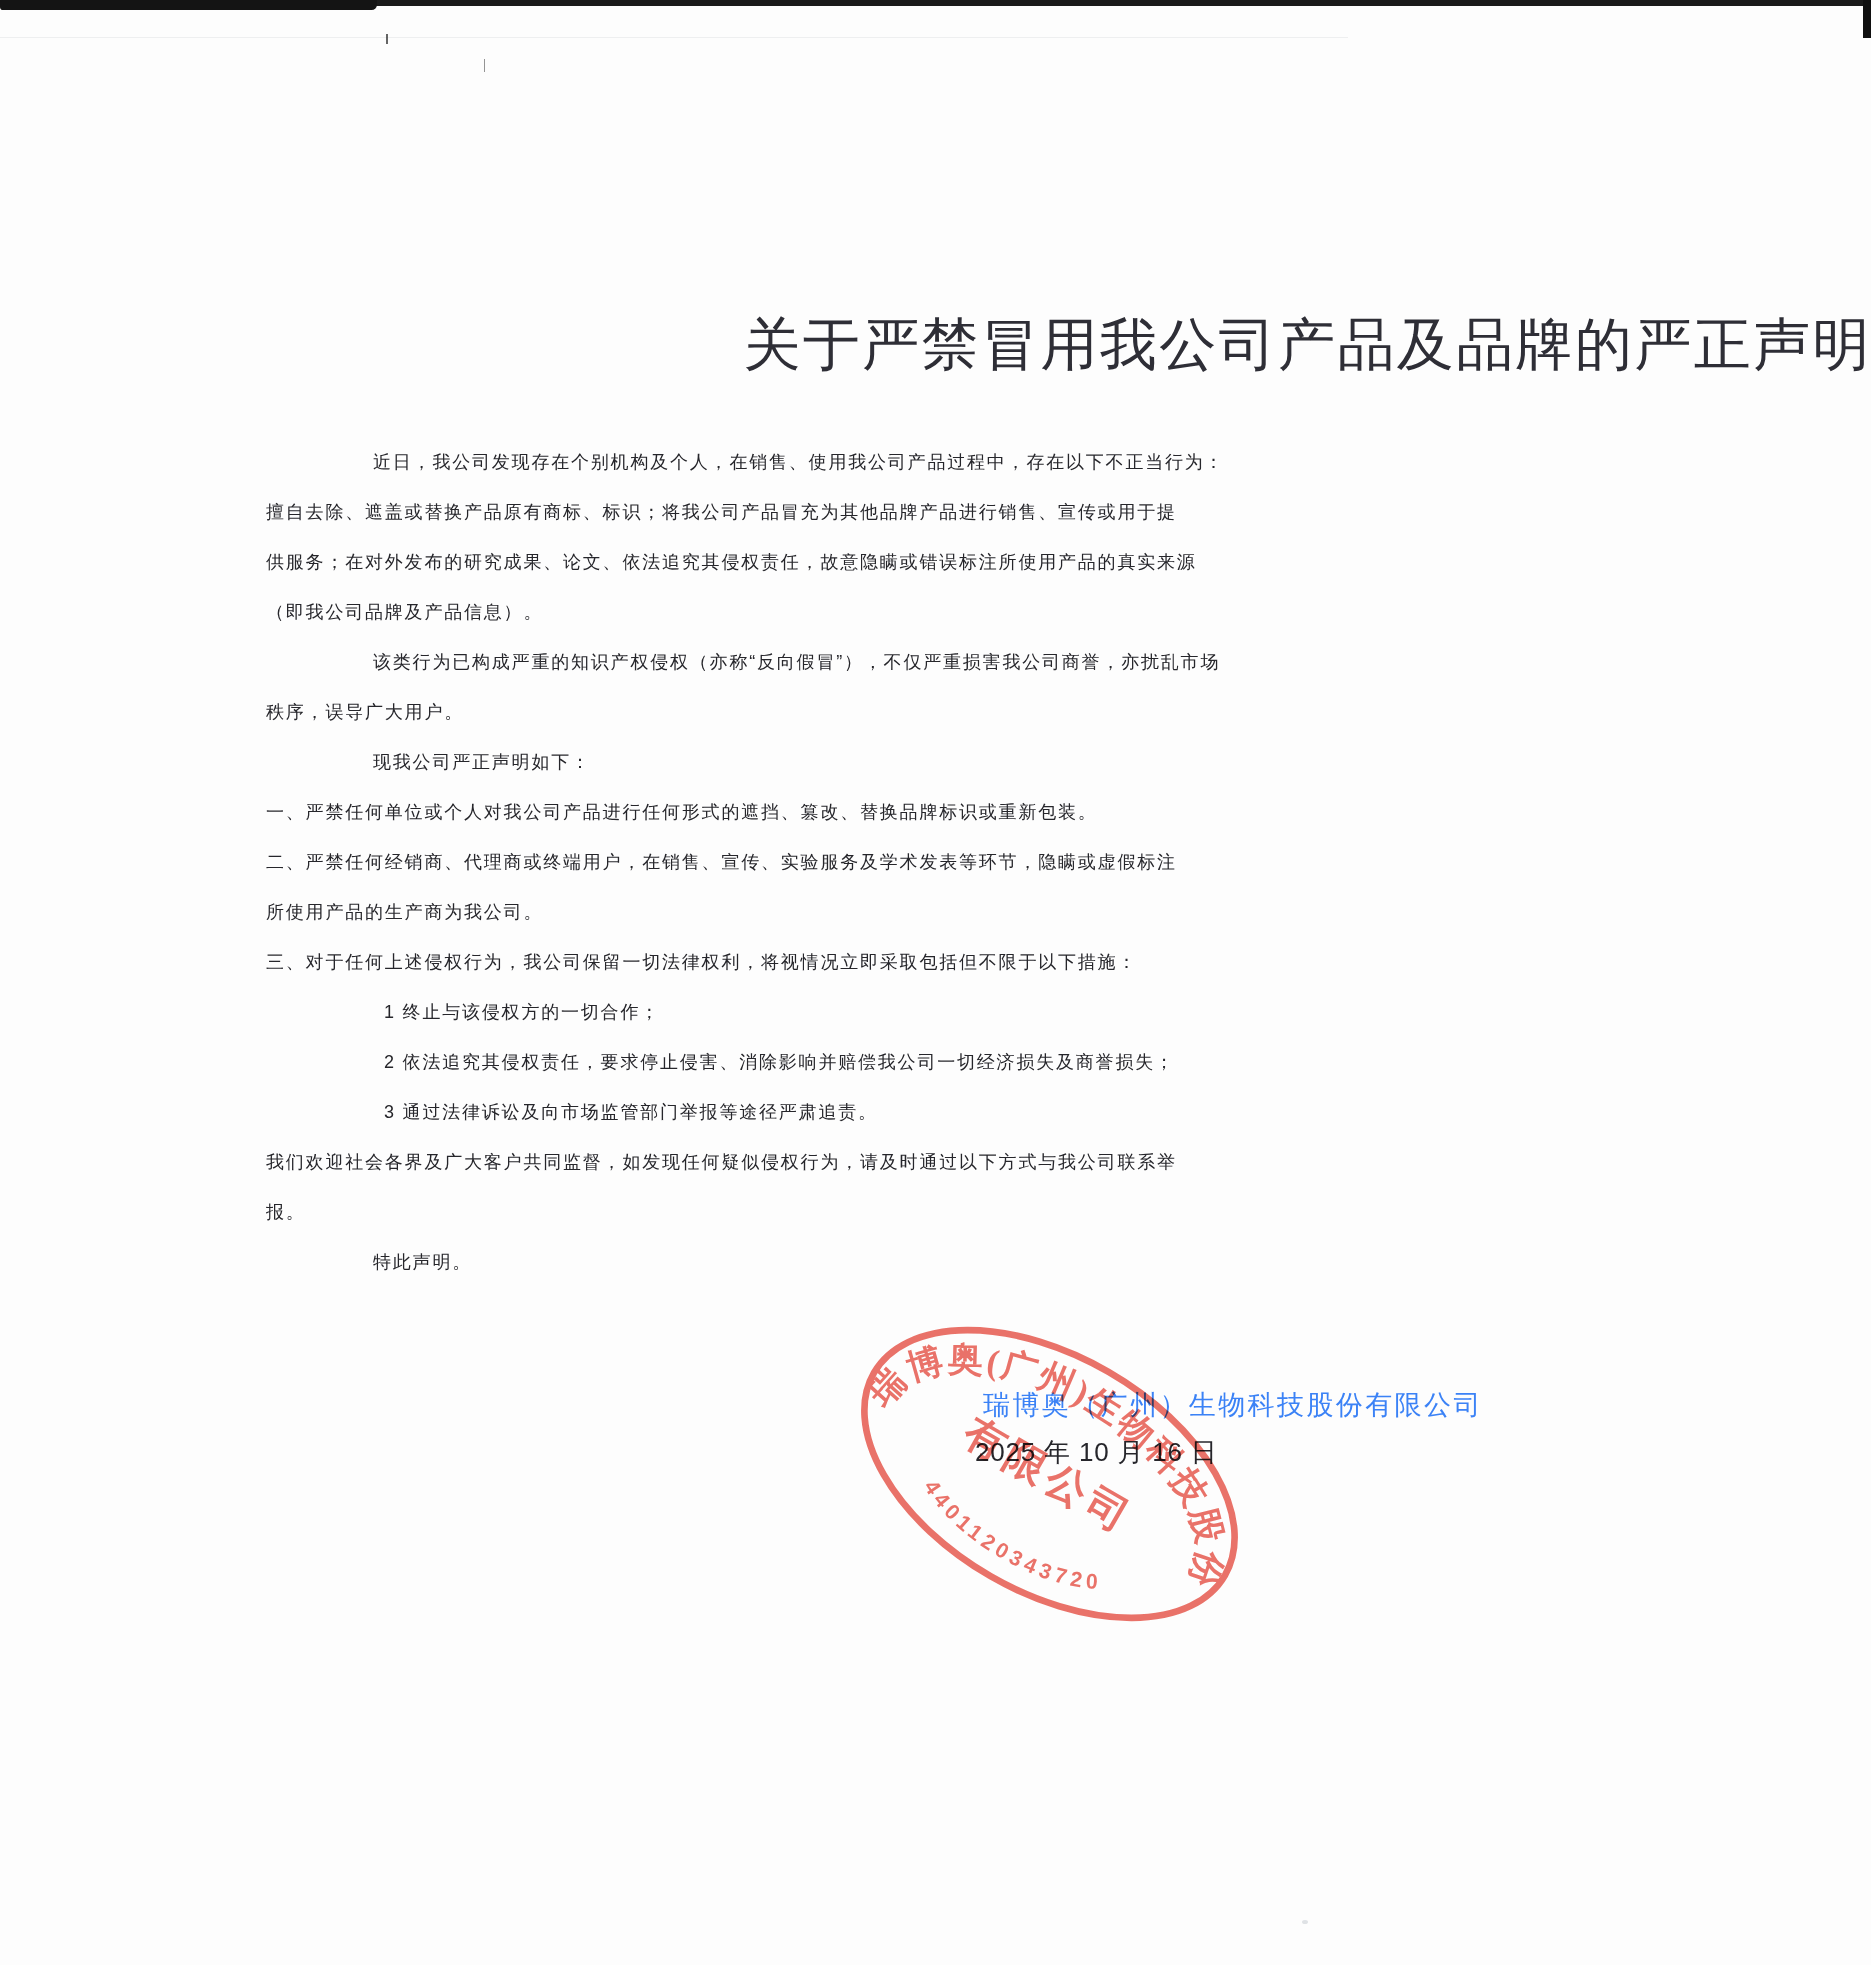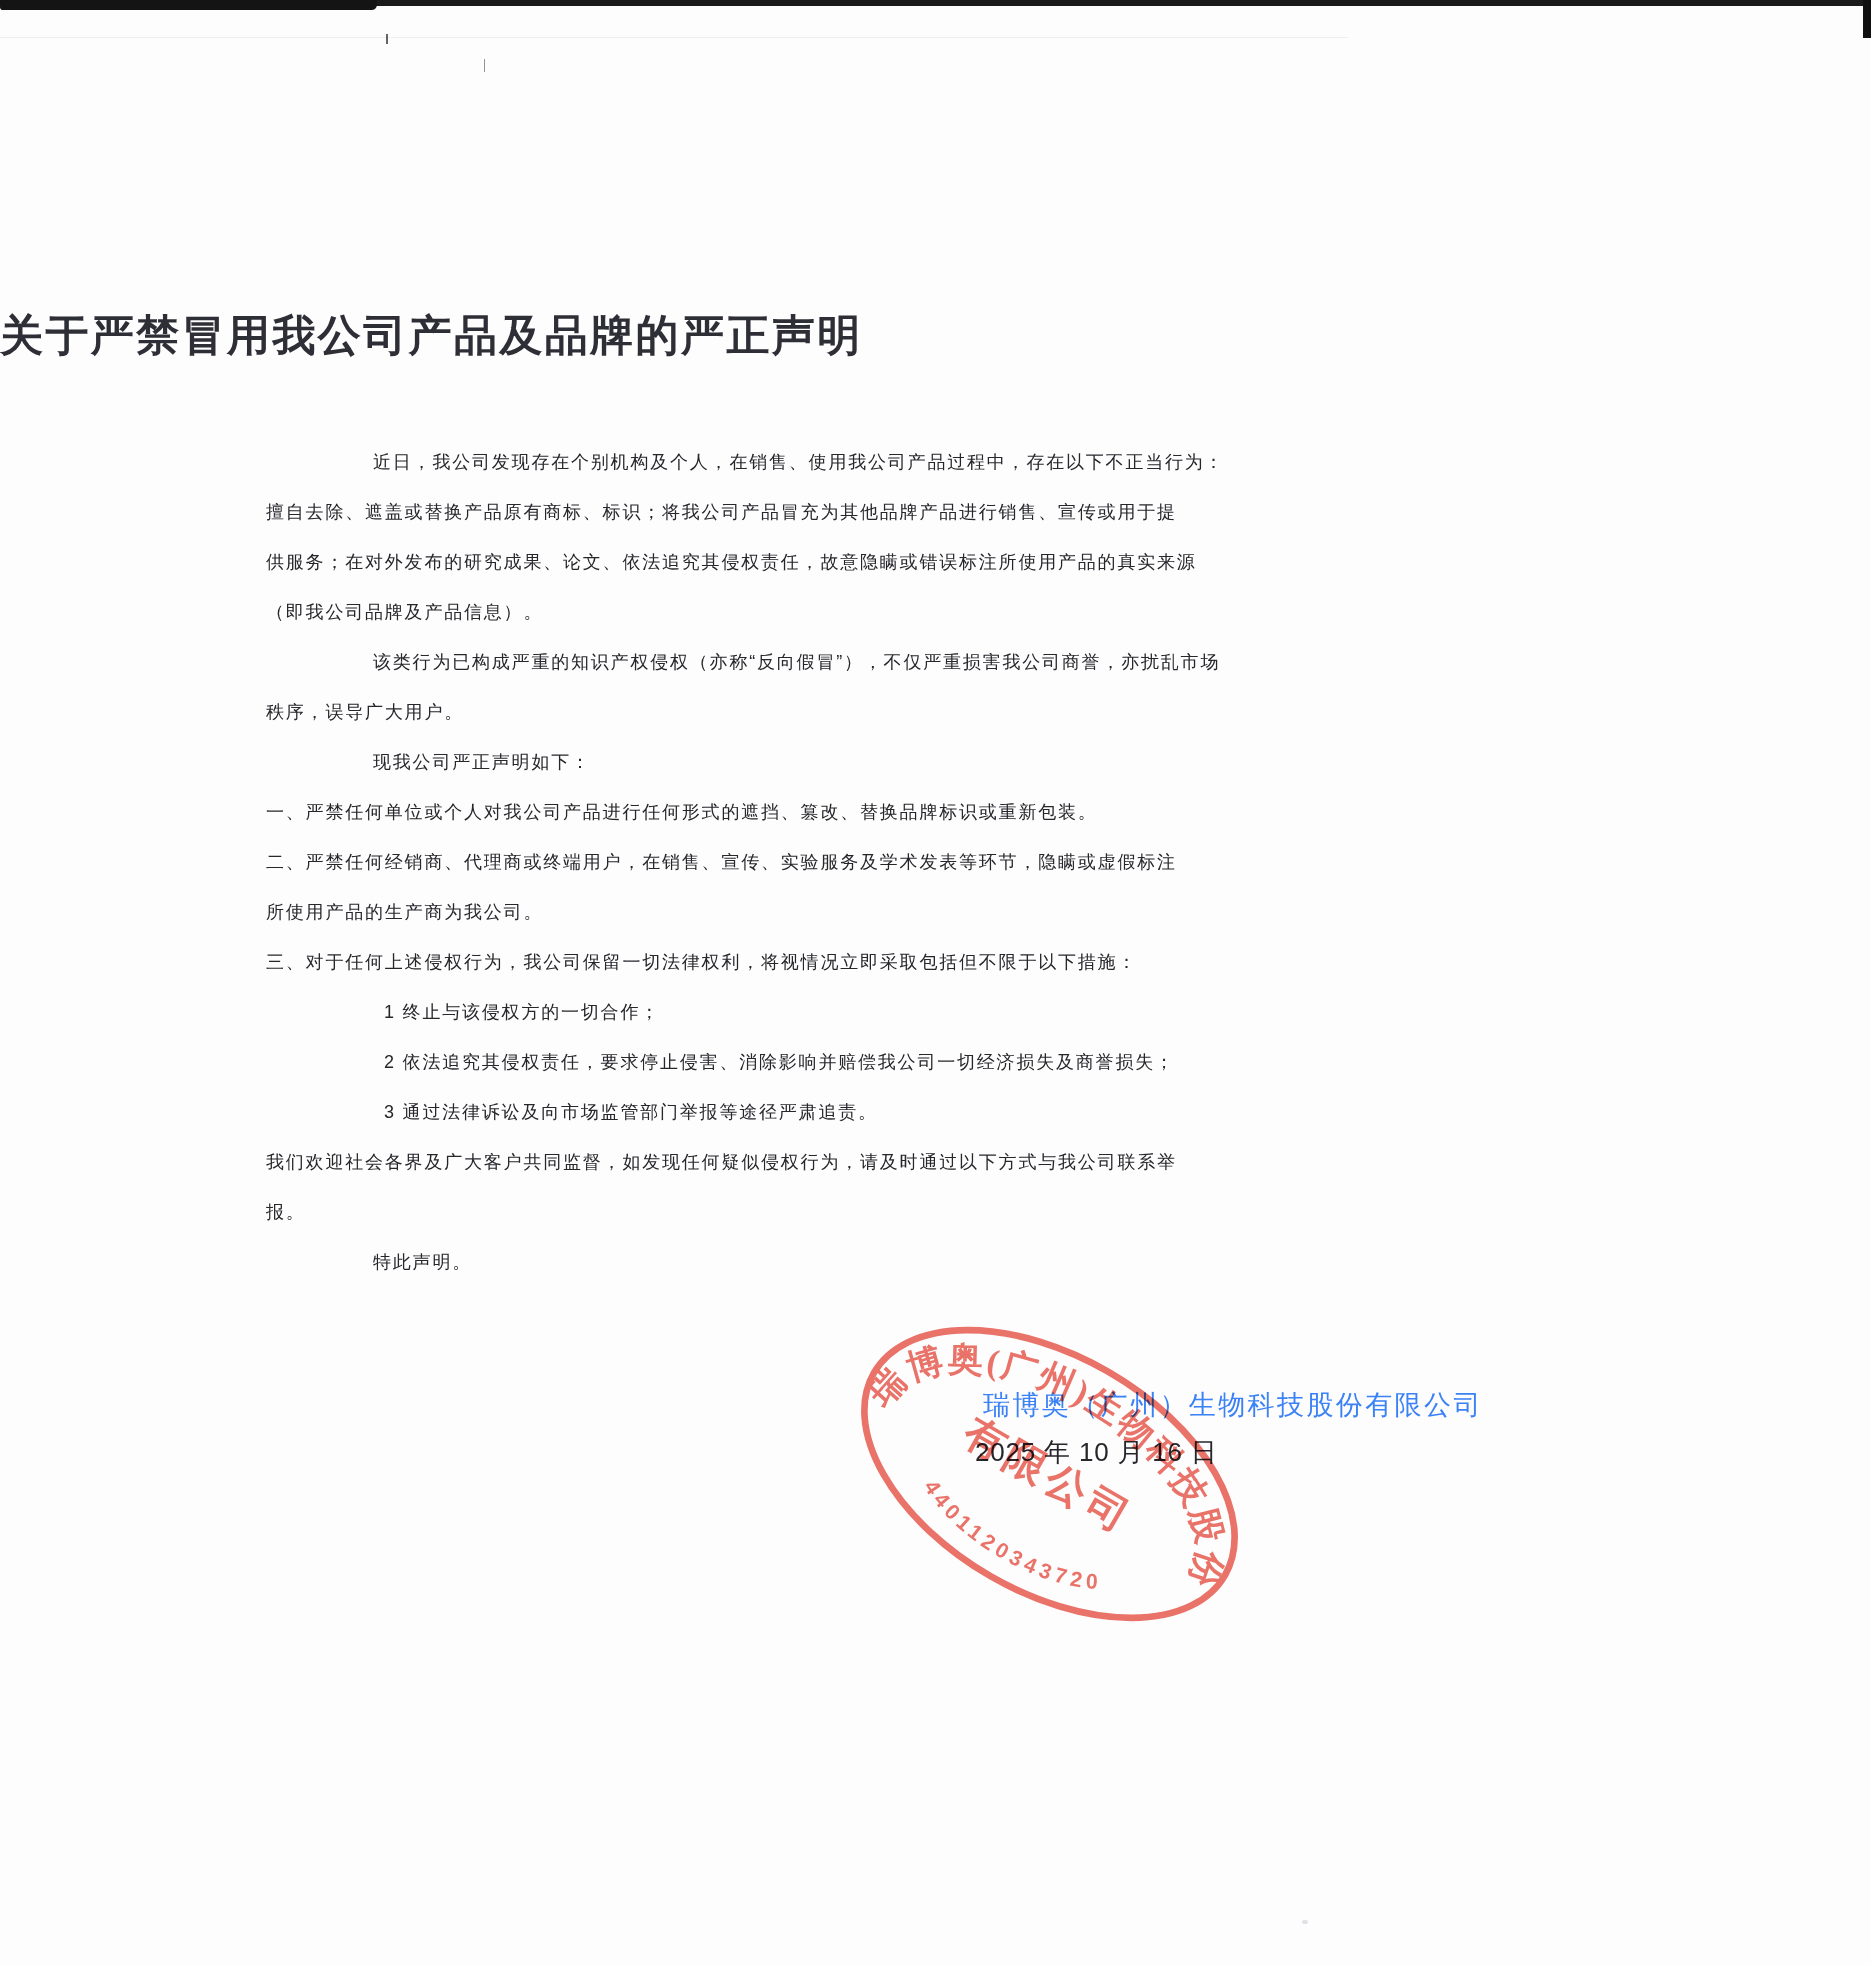--- a/index.html
+++ b/index.html
@@ -18,23 +18,23 @@
   .edge-right    { position:absolute; right:0; top:0; width:8.6px; height:38px; background:#101010; }
   .scan-line     { position:absolute; left:0; top:37px; width:72%; height:0.8px; background:rgba(70,80,95,0.08); }
   .tick-1 { position:absolute; left:386px;  top:34px;  width:1.6px; height:10.2px; background:rgba(20,20,20,0.65); }
   .tick-2 { position:absolute; left:484px; top:59px; width:1.2px; height:12.6px; background:rgba(20,20,20,0.45); }
   .speck-1 { position:absolute; left:1302px; top:1920px; width:6.3px; height:4.3px; background:rgba(120,132,145,0.22); border-radius:50%; }
 
   .doc-title {
     position: absolute;
     left: 0; top: 307px;
     width: 100%;
-    text-align: left;
-    font-size: 43px;
-    font-weight: 700;
+    text-align: right;
+    font-size: 57px;
+    font-weight: 400;
     letter-spacing: 2.4px;
     color: #2e2e36;
     white-space: nowrap;
   }
   .doc-body {
     position: absolute;
     left: 266px; top: 437px;
     width: 1336px;
     font-size: 18px;
     letter-spacing: 1.8px;

